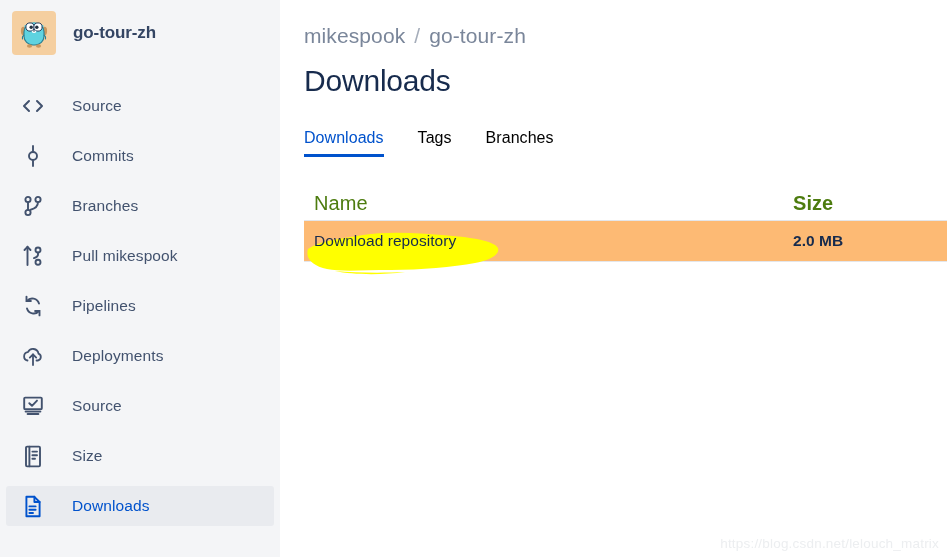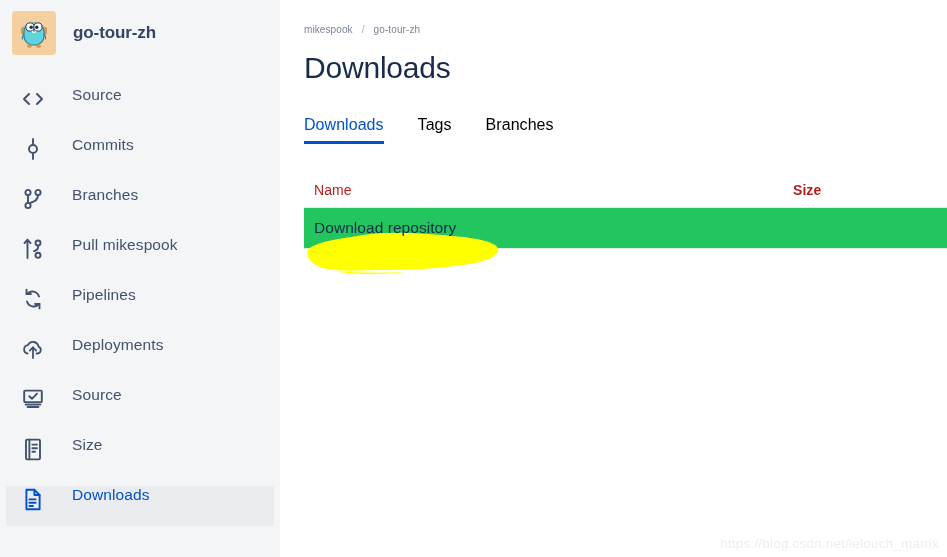--- a/index.html
+++ b/index.html
@@ -54,21 +54,21 @@
     color: #344563;
     letter-spacing: -0.1px;
   }
 
   .nav {
     margin-top: 30px;
     padding: 0 6px;
   }
   .nav-item {
     display: flex;
-    align-items: flex-start;
+    align-items: center;
     height: 40px;
     border-radius: 3px;
     padding-left: 14px;
     margin-bottom: 10px;
     box-sizing: border-box;
     cursor: pointer;
   }
   .nav-item .nav-icon {
     width: 26px;
     height: 26px;
@@ -93,21 +93,21 @@
   
   .main {
     flex: 1 1 auto;
     position: relative;
     background: #ffffff;
     padding-left: 24px;
     box-sizing: border-box;
   }
   .breadcrumb {
     margin-top: 24px;
-    font-size: 10px;
+    font-size: 21px;
     color: #7a869a;
     letter-spacing: 0.1px;
   }
   .breadcrumb .crumb { color: #7a869a; }
   .breadcrumb .sep {
     color: #a5adba;
     margin: 0 9px;
   }
   .page-title {
     margin-top: 16px;
@@ -161,34 +161,34 @@
     margin-right: 0;
   }
   .table-head {
     display: flex;
     align-items: center;
     height: 34px;
     padding: 0 14px 0 10px;
     box-sizing: border-box;
   }
   .table-head .th {
-    font-size: 14px;
-    color: #b91c1c;
+    font-size: 20px;
+    color: #4d7c0f;
     letter-spacing: 0.05px;
   }
   .col-name { flex: 1 1 auto; }
   .col-size { flex: 0 0 140px; font-weight: bold; }
 
   .table-row {
     display: flex;
     align-items: center;
     height: 42px;
     padding: 0 14px 0 10px;
     box-sizing: border-box;
-    background: #22c55e;
+    background: #fdba74;
     border-top: 1px solid #e4e6ea;
     border-bottom: 1px solid #e4e6ea;
   }
   .table-row .td {
     font-size: 15.5px;
     color: #172b4d;
     letter-spacing: 0.05px;
   }
   .table-row .td.name {
     color: #172b4d;
@@ -383,20 +383,21 @@
       </div>
     </div>
 
     <div class="table">
       <div class="table-head">
         <div class="th col-name">Name</div>
         <div class="th col-size">Size</div>
       </div>
       <div class="table-row">
         <div class="td name col-name">Download repository</div>
+        <div class="td col-size">2.0 MB</div>
       </div>
     </div>
 
     <div class="watermark">https://blog.csdn.net/lelouch_matrix</div>
   </section>
 
   <div class="highlighter">
     <svg width="195" height="44" viewBox="0 0 195 44">
       <path d="M3,18 C14,10 34,8 58,4 C84,0 116,2 148,5 C172,7 190,11 193,17
                C195,23 186,29 170,32 C148,36 116,39 86,39 C58,39 36,41 22,38

